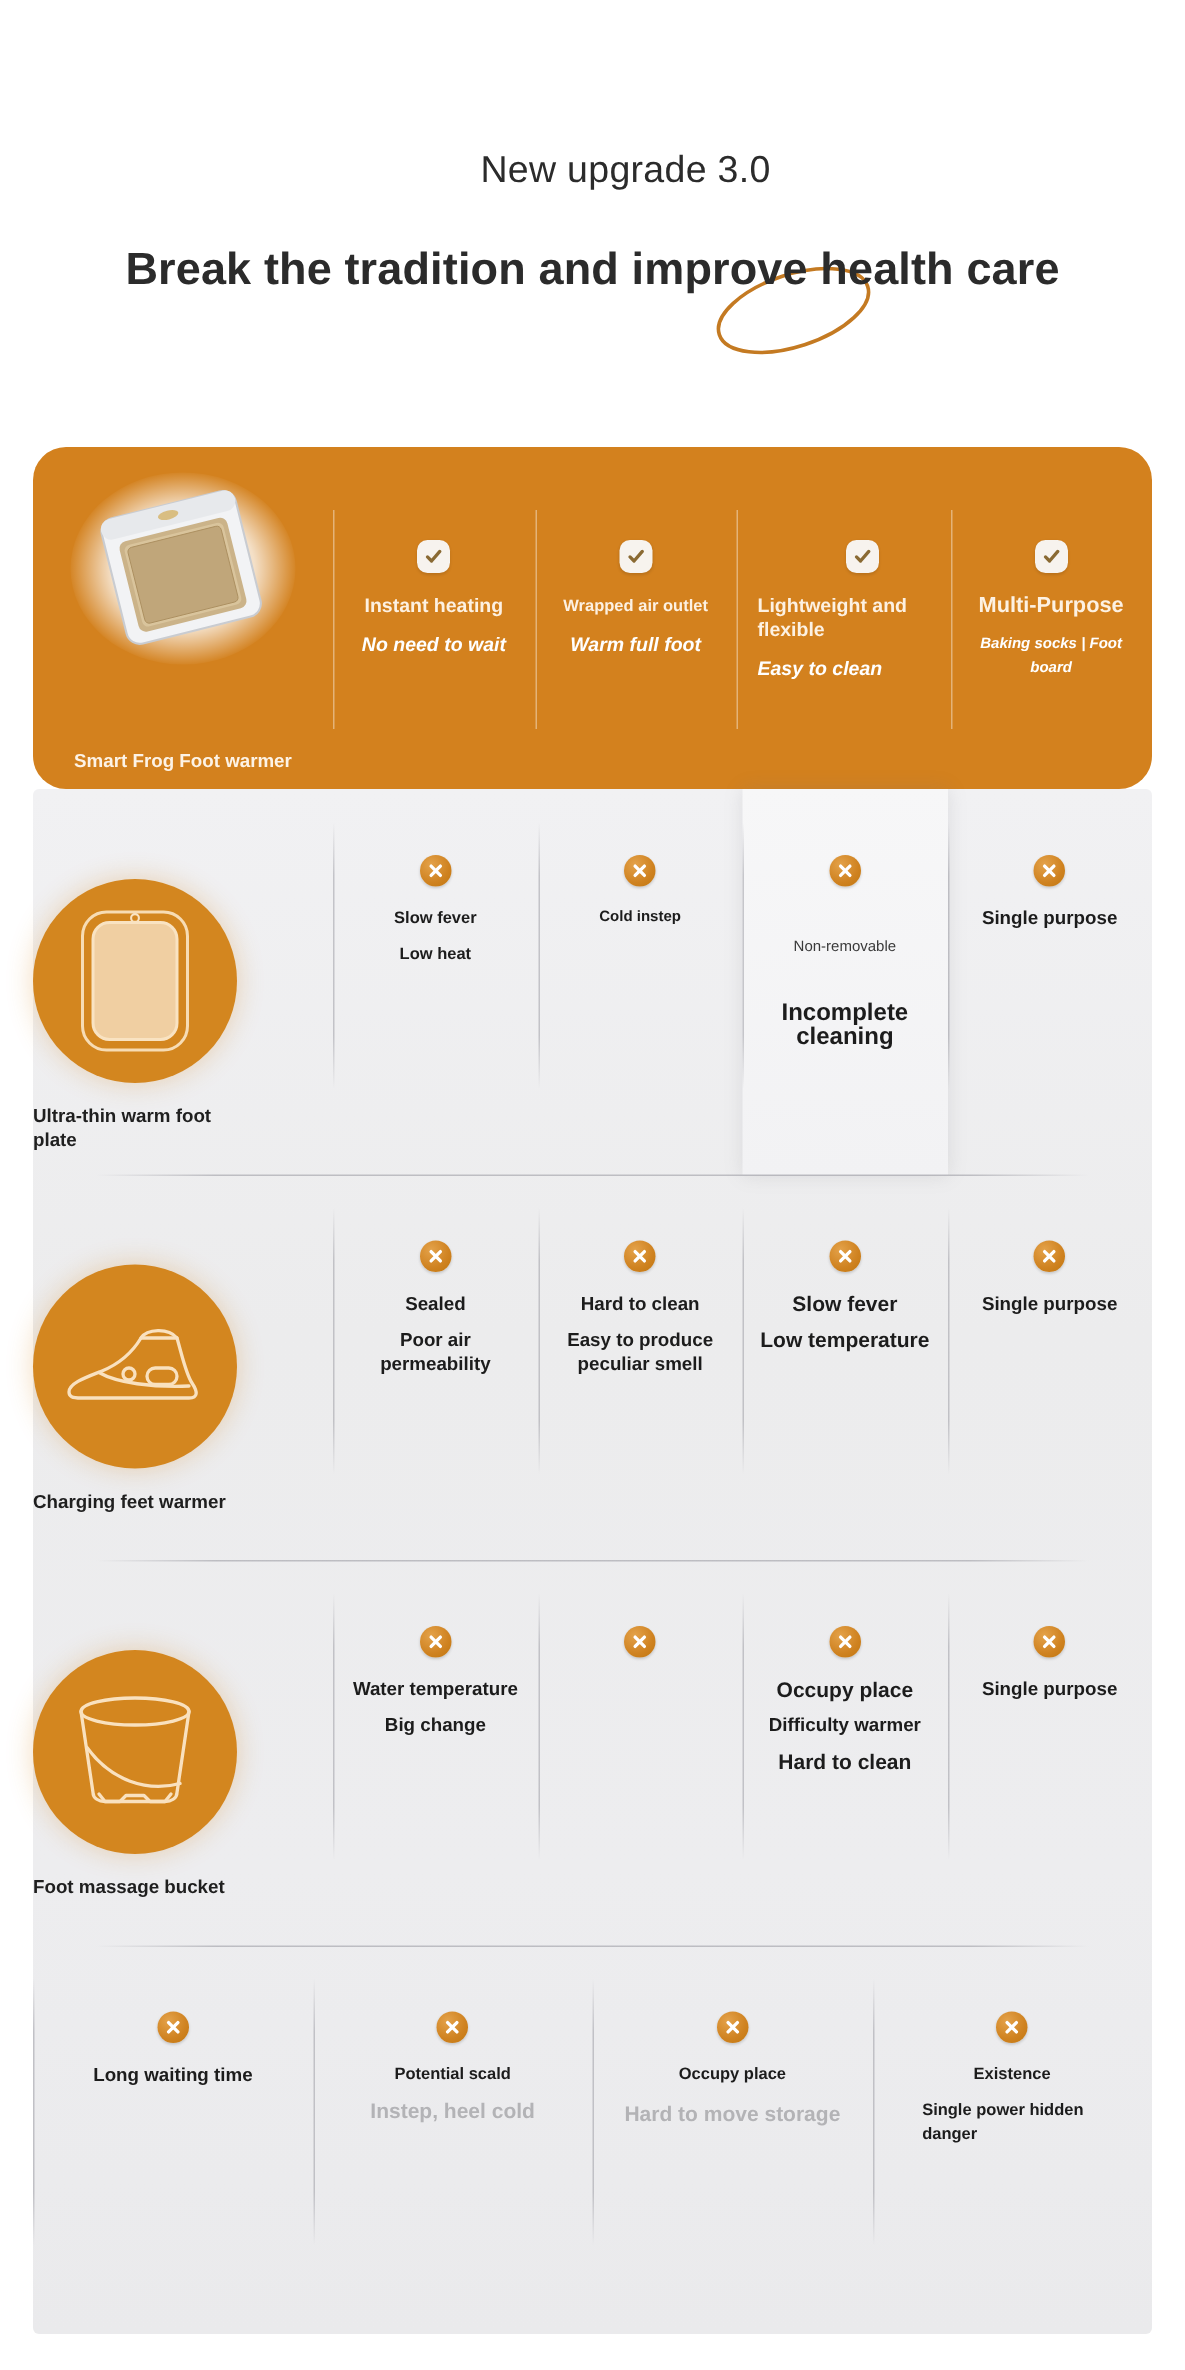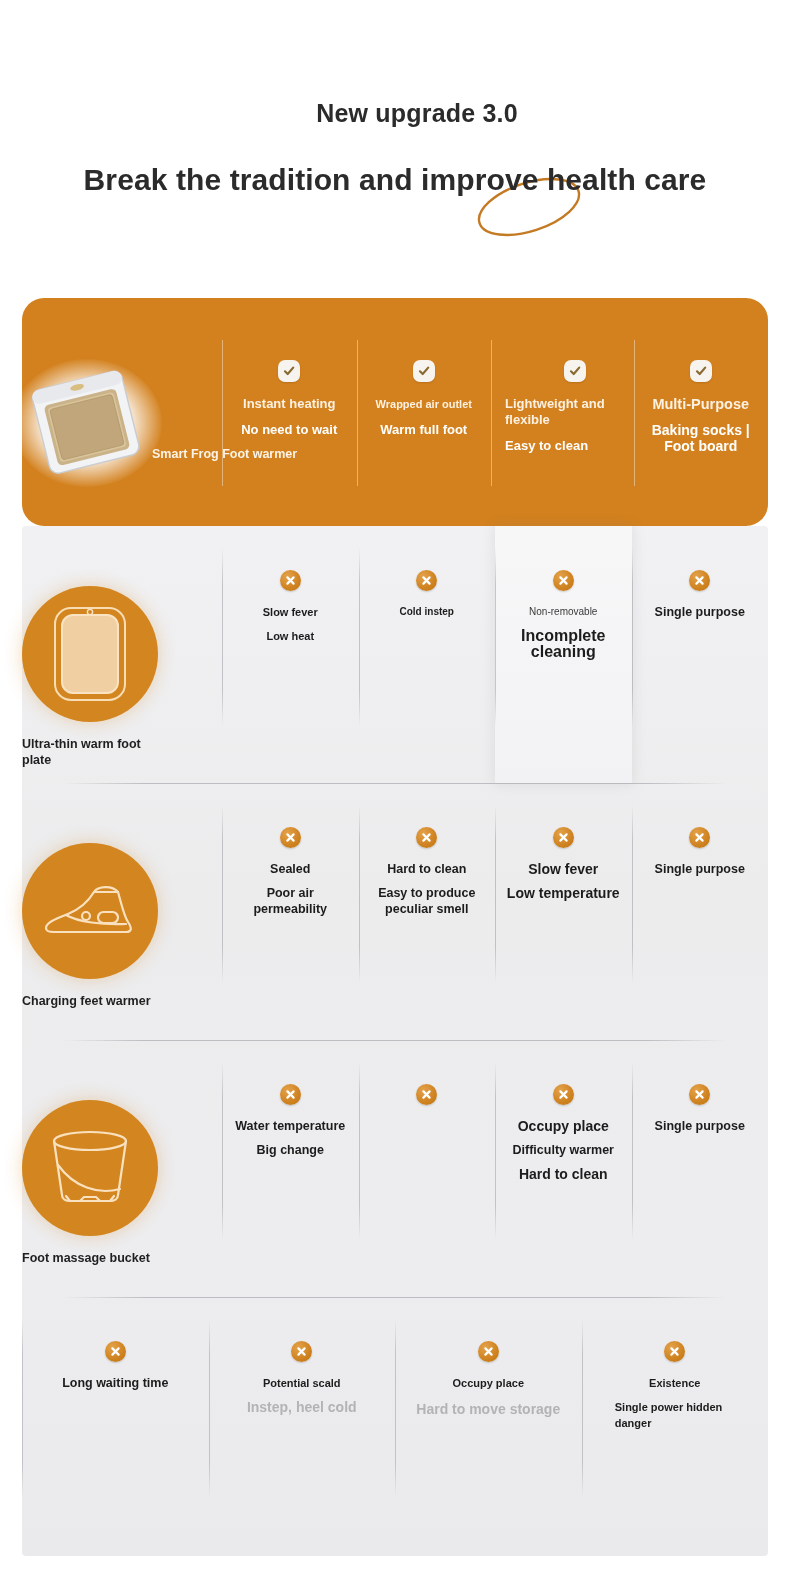--- a/index.html
+++ b/index.html
@@ -16,21 +16,21 @@
   
   .header-block {
     width: 790px;
     padding-top: 98px;
     text-align: center;
     position: relative;
     background: #ffffff;
   }
   .title-main {
     font-size: 25px;
-    font-weight: bold;
+    font-weight: normal;
     color: #2b2b2b;
     letter-spacing: .2px;
     line-height: 30px;
     padding-left: 44px;
   }
   .title-sub {
     margin-top: 38px;
     font-size: 30px;
     font-weight: bold;
     color: #2b2b2b;
@@ -60,21 +60,21 @@
     border-radius: 22px;
     display: flex;
     align-items: stretch;
     overflow: hidden;
   }
   .hero-product {
     width: 200px;
     flex: 0 0 200px;
     position: relative;
     display: flex;
-    flex-direction: row;
+    flex-direction: column;
     align-items: center;
     justify-content: flex-start;
     padding-top: 22px;
   }
   .hero-product-img {
     width: 145px;
     height: 118px;
     position: relative;
     display: flex;
     align-items: center;
@@ -122,26 +122,27 @@
     font-weight: bold;
     color: #fdf1e2;
     line-height: 16px;
   }
   .hero-col-line2 {
     margin-top: 10px;
     font-size: 13px;
     font-weight: bold;
     color: #ffffff;
     line-height: 16px;
+    font-style: italic;
   }
   .hero-col.c2 .hero-col-line1 { font-size: 11px; }
   .hero-col.c3 { align-items: flex-start; text-align: left; padding-left: 14px;}
   .hero-col.c3 .hero-col-line1 { font-size: 13px; }
   .hero-col.c4 .hero-col-line1 { font-size: 14.5px; }
-  .hero-col.c4 .hero-col-line2 { font-size: 14px; }
+  .hero-col.c4 .hero-col-line2 { font-size: 10px; }
 
   .check-badge {
     width: 22px; height: 22px;
     border-radius: 7px;
     background: #f7f3ee;
     display: flex; align-items: center; justify-content: center;
     box-shadow: 0 1px 2px rgba(0,0,0,.12);
   }
   .hero-col.c3 .check-badge { align-self: center; margin-left: 18px;}
 
@@ -233,20 +234,21 @@
   .sz-xl  { font-size: 16px; }
   .w-b    { font-weight: bold; }
   .w-n    { font-weight: normal; }
   .c-dark { color: #1c1c1c; }
   .c-mid  { color: #3a3a3a; }
   .c-gray { color: #b3b3b6; }
 
   .highlight-card {
     background: linear-gradient(180deg, #f7f7f8 0%, #f2f2f4 100%);
     box-shadow: 0 0 12px rgba(120,120,130,.18);
+    gap: 20px;
   }
 </style>
 </head>
 <body>
 
 <div class="header-block">
   <div class="title-main">New upgrade 3.0</div>
   <div class="title-sub">Break the tradition and improve health care</div>
   <svg class="swoosh" viewBox="0 0 115 62">
     <ellipse cx="57" cy="31" rx="52" ry="24" fill="none" stroke="#c47a22" stroke-width="2.4" transform="rotate(-18 57 31)"></ellipse>

